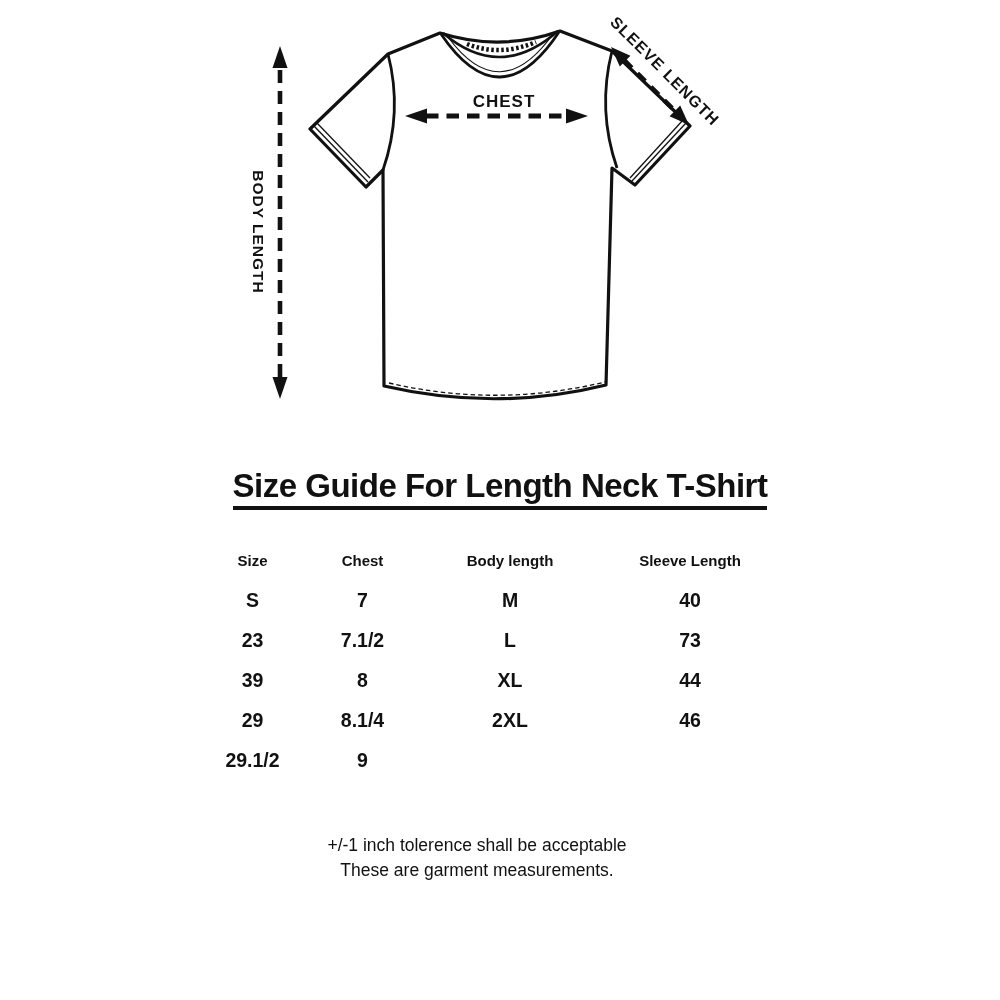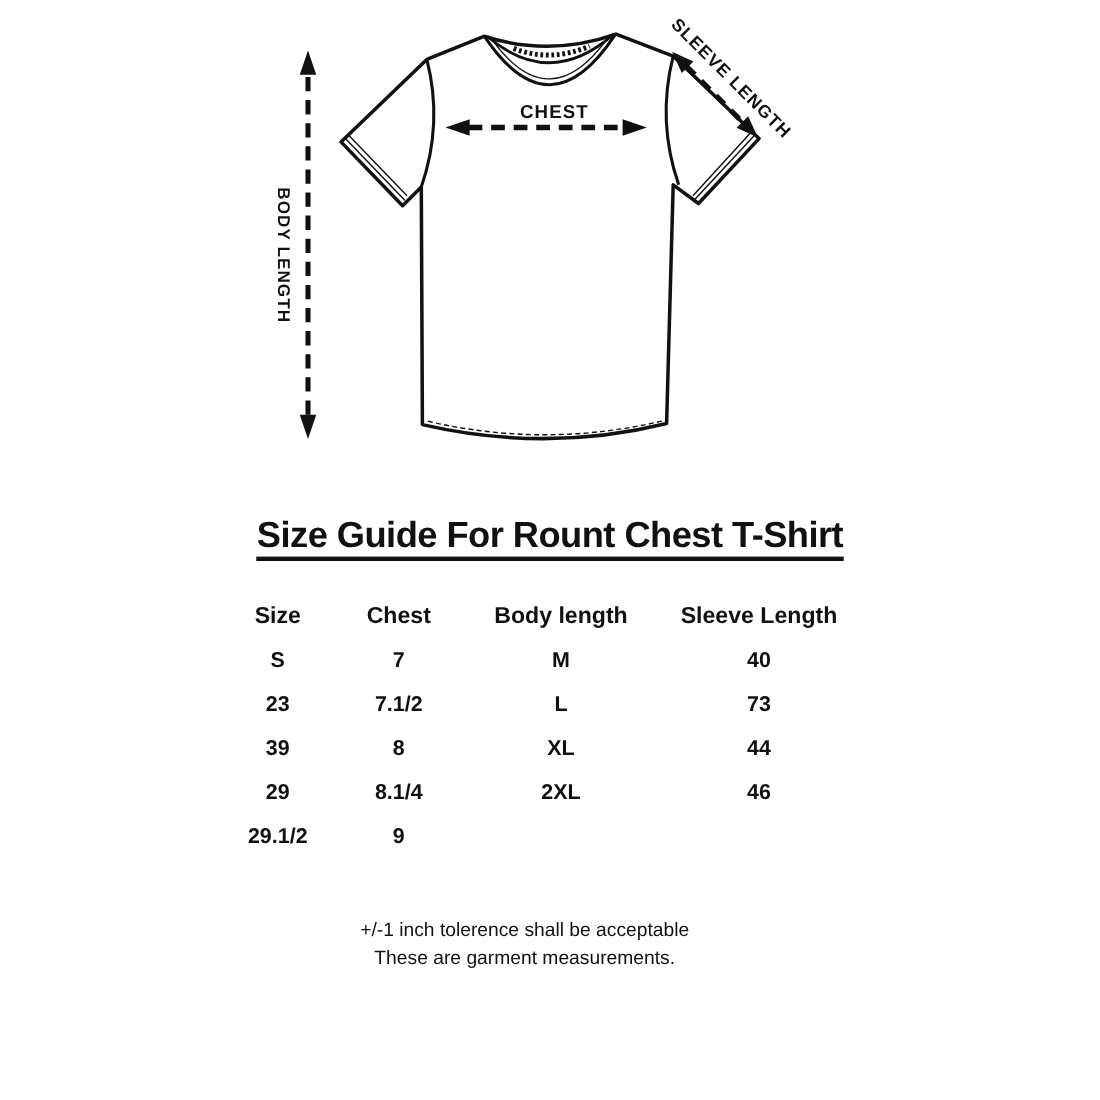--- a/index.html
+++ b/index.html
@@ -18,21 +18,21 @@
   }
   .size-table{
     position:absolute;top:540px;left:200px;width:580px;
     display:grid;grid-template-columns:105px 115px 180px 180px;
     grid-auto-rows:40px;font-weight:bold;
   }
   .size-table .cell{
     display:flex;align-items:center;justify-content:center;
     font-size:19.5px;
   }
-  .size-table .head{font-size:21px;}
+  .size-table .head{font-size:15px;}
   .notes{
     position:absolute;top:833px;left:0;width:954px;text-align:center;
     font-size:17.5px;font-weight:normal;line-height:25px;
   }
 </style>
 </head>
 <body>
 
 <svg class="diagram-svg" width="1000" height="440" viewBox="0 0 1000 440">
 
@@ -78,21 +78,21 @@
 
   <g>
     <line x1="624" y1="60" x2="676" y2="112" stroke="#111" stroke-width="4.6" stroke-dasharray="11,8"></line>
     <polygon points="611,47 630.4,55.8 619.8,66.4" fill="#111"></polygon>
     <polygon points="689,125 680.2,105.6 669.6,116.2" fill="#111"></polygon>
     <text x="664" y="72" transform="rotate(45 664 72)" text-anchor="middle" dominant-baseline="middle" font-size="16" font-weight="bold" letter-spacing="1" fill="#111">SLEEVE LENGTH</text>
   </g>
 </svg>
 
 <div class="title-wrap">
-  <span class="title">Size Guide For Rount Chest T-Shirt</span>
+  <span class="title">Size Guide For Length Neck T-Shirt</span>
 </div>
 
 <div class="size-table">
   <div class="cell head">Size</div>
   <div class="cell head">Chest</div>
   <div class="cell head">Body length</div>
   <div class="cell head">Sleeve Length</div>
 
   <div class="cell">S</div>
   <div class="cell">7</div>

